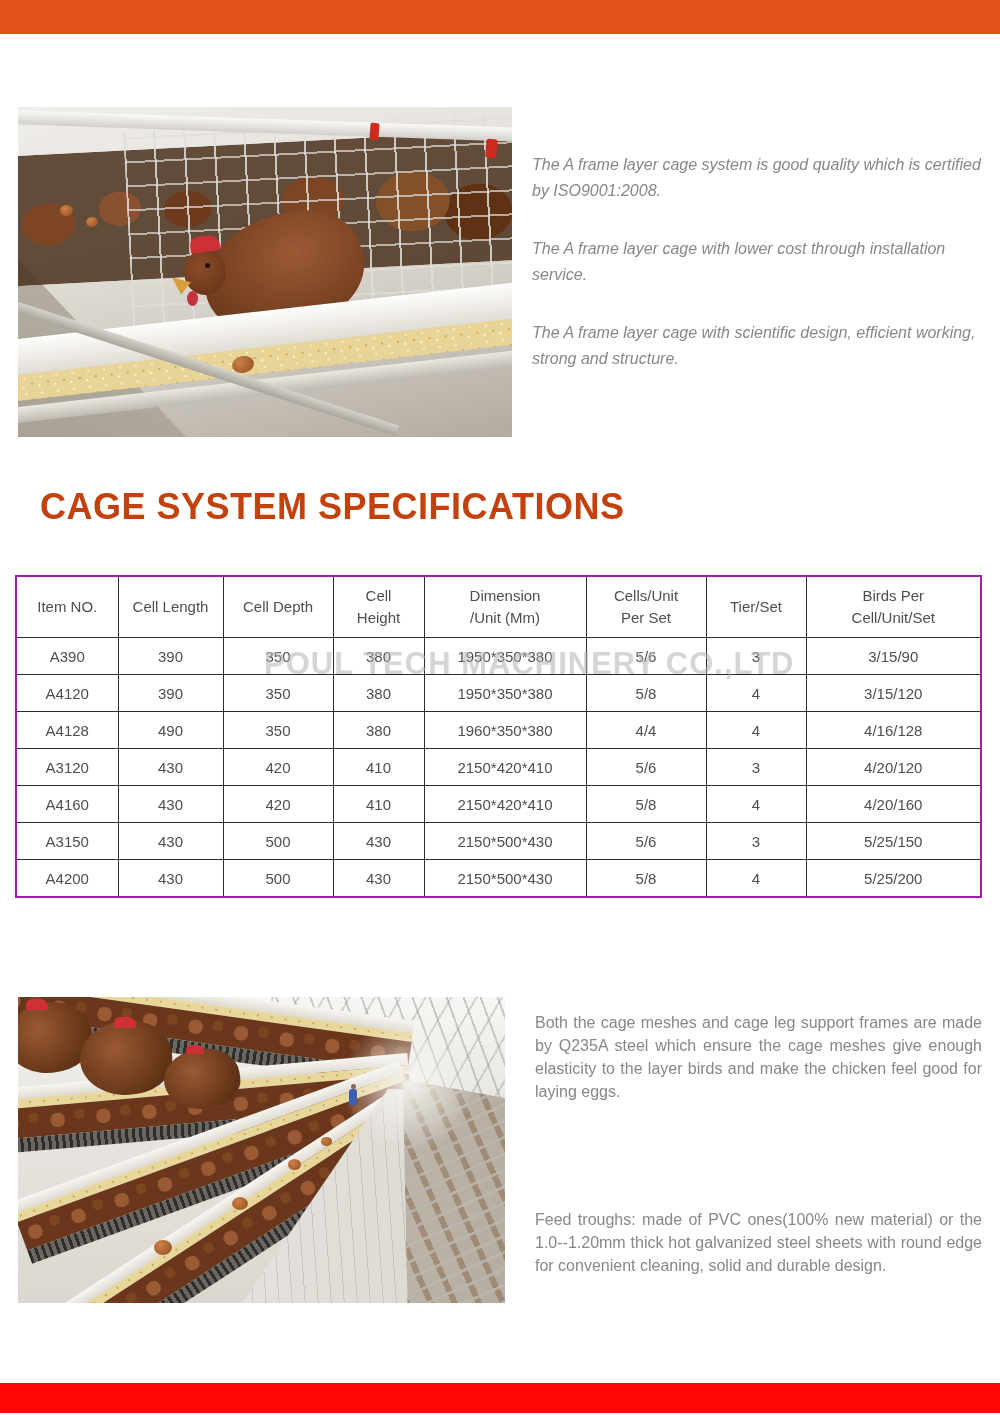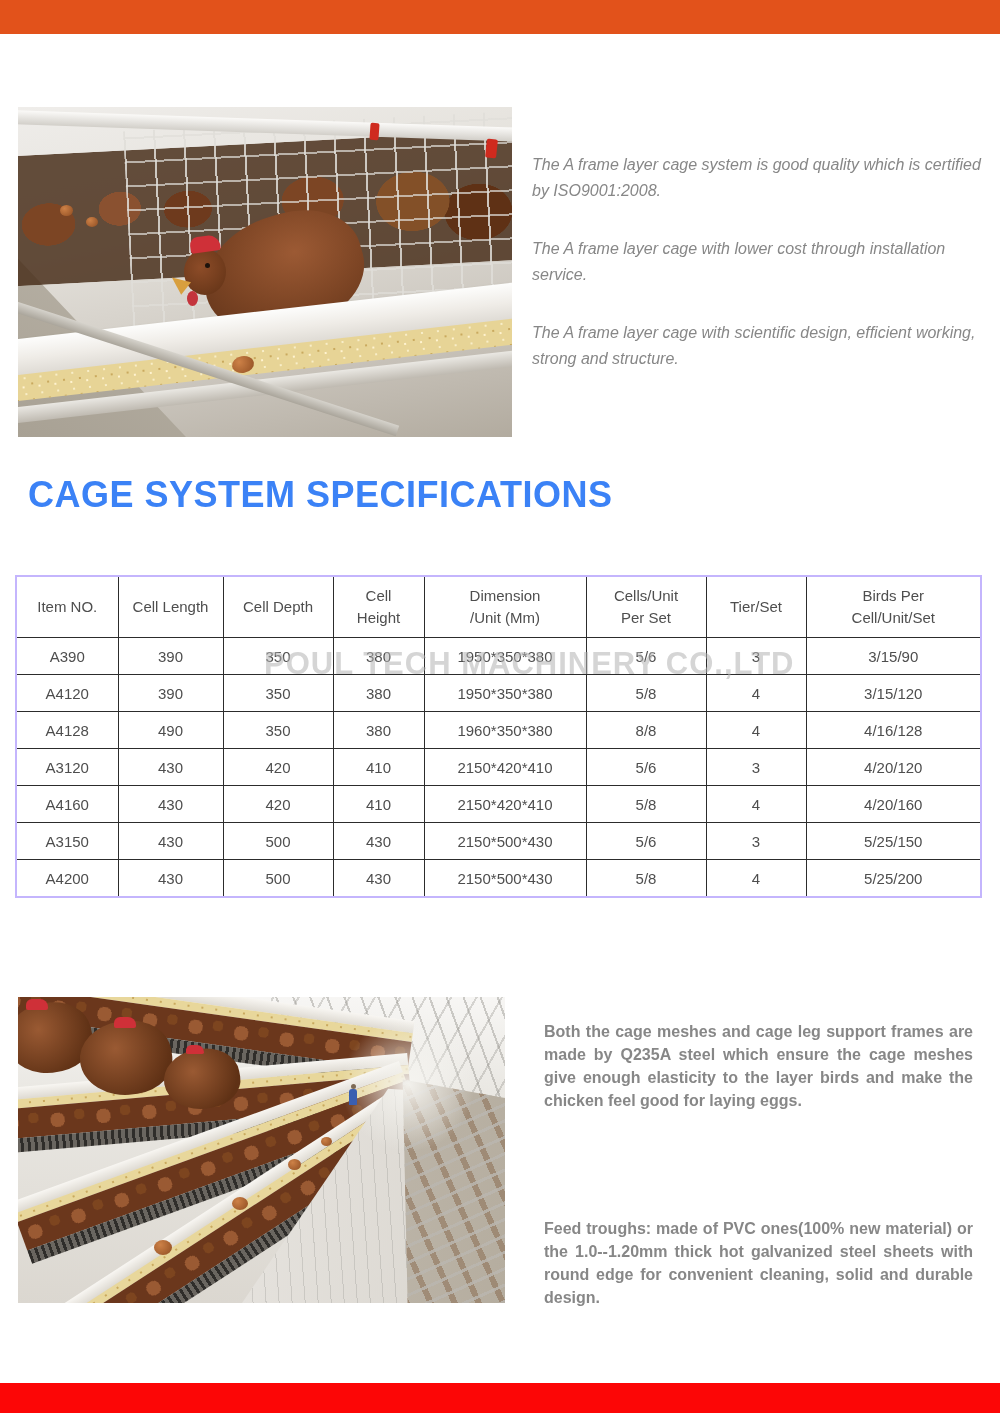--- a/index.html
+++ b/index.html
@@ -10,29 +10,29 @@
   
   .top-bar{position:absolute;left:0;top:0;width:1000px;height:34px;background:#E2521B;}
   .bottom-bar{position:absolute;left:0;top:1383px;width:1000px;height:30px;background:#FC0606;}
 
   
   .intro{position:absolute;left:532px;top:152px;width:456px;color:#878787;}
   .intro p{margin:0 0 32px 0;font-size:16px;line-height:26px;font-weight:300;font-style:italic;}
 
   
   .section-title{
-    position:absolute;left:28px;top:477px;margin:0;
-    font-size:36px;line-height:36px;font-weight:bold;color:#3b82f6;letter-spacing:.5px;
+    position:absolute;left:28px;top:477px;margin:12px;
+    font-size:36px;line-height:36px;font-weight:bold;color:#c2410c;letter-spacing:.5px;
   }
 
   
   .spec-table{
     position:absolute;left:15px;top:575px;width:965px;
     border-collapse:collapse;table-layout:fixed;
-    border:2px solid #c4b5fd;color:#4e4e4e;
+    border:2px solid #a21caf;color:#4e4e4e;
   }
   .spec-table th,.spec-table td{
     border:1px solid #2c2c2c;text-align:center;vertical-align:middle;
     font-size:15px;font-weight:normal;padding:0;
   }
   .spec-table th{height:60px;white-space:pre-line;line-height:22px;}
   .spec-table td{height:36px;}
 
   
   .watermark{
@@ -153,21 +153,21 @@
   .pb-c3{left:168px;top:48px;width:18px;height:9px;}
   .pb-egg1{left:136px;top:243px;width:18px;height:15px;}
   .pb-egg2{left:214px;top:200px;width:16px;height:13px;}
   .pb-egg3{left:270px;top:162px;width:13px;height:11px;}
   .pb-egg4{left:303px;top:140px;width:11px;height:9px;}
   .pb-worker{left:331px;top:92px;width:8px;height:16px;background:#3a5fb0;border-radius:3px 3px 0 0;}
   .pb-worker-head{left:333px;top:87px;width:5px;height:5px;background:#7e6a55;border-radius:50%;}
 
   
   .details{position:absolute;left:532px;width:453px;color:#878787;}
-  .details p{margin:12px;font-size:16px;line-height:23px;font-weight:700;text-align:justify;}
+  .details p{margin:3px;font-size:16px;line-height:23px;font-weight:400;text-align:justify;}
   .d1{top:1008px;}
   .d2{top:1205px;}
 </style>
 </head>
 <body>
 
 <div class="page">
 
   <div class="top-bar"></div>
 
@@ -251,21 +251,21 @@
         <td>5/8</td>
         <td>4</td>
         <td>3/15/120</td>
       </tr>
       <tr>
         <td>A4128</td>
         <td>490</td>
         <td>350</td>
         <td>380</td>
         <td>1960*350*380</td>
-        <td>8/8</td>
+        <td>4/4</td>
         <td>4</td>
         <td>4/16/128</td>
       </tr>
       <tr>
         <td>A3120</td>
         <td>430</td>
         <td>420</td>
         <td>410</td>
         <td>2150*420*410</td>
         <td>5/6</td>

